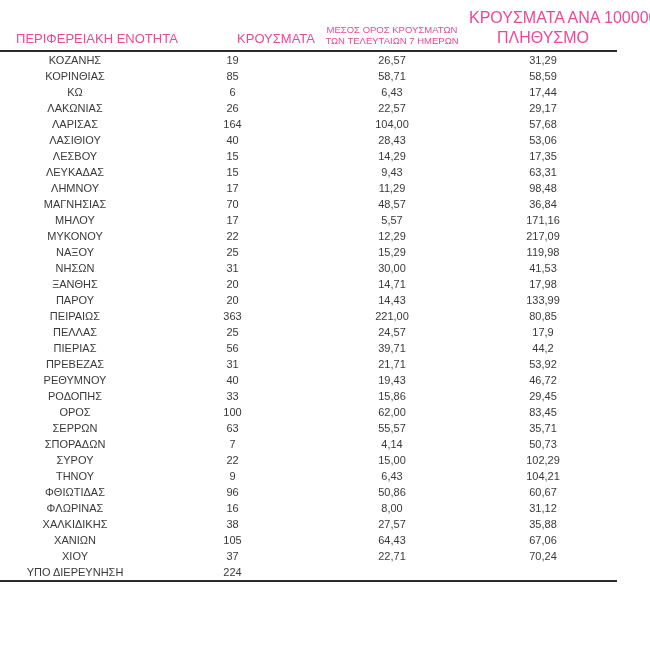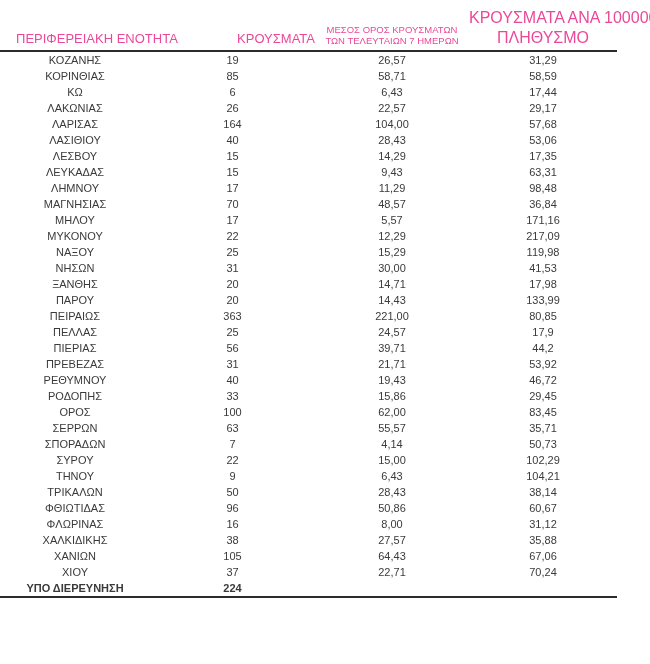--- a/index.html
+++ b/index.html
@@ -45,21 +45,20 @@
     color: #3a3a3a;
     text-align: center;
     height: 16px;
     line-height: 16px;
     padding: 0;
     white-space: nowrap;
     overflow: hidden;
   }
   tbody tr:last-child td {
     border-bottom: 2px solid #2b2b2b;
-    font-weight: bold;
   }
 </style>
 </head>
 <body>
 
 <div class="page">
   <table class="cases-table">
     <colgroup>
       <col class="c-region">
       <col class="c-cases">
@@ -241,26 +240,20 @@
           <td>15,00</td>
           <td>102,29</td>
         </tr>
         <tr>
           <td>ΤΗΝΟΥ</td>
           <td>9</td>
           <td>6,43</td>
           <td>104,21</td>
         </tr>
         <tr>
-          <td>ΤΡΙΚΑΛΩΝ</td>
-          <td>50</td>
-          <td>28,43</td>
-          <td>38,14</td>
-        </tr>
-        <tr>
           <td>ΦΘΙΩΤΙΔΑΣ</td>
           <td>96</td>
           <td>50,86</td>
           <td>60,67</td>
         </tr>
         <tr>
           <td>ΦΛΩΡΙΝΑΣ</td>
           <td>16</td>
           <td>8,00</td>
           <td>31,12</td>

